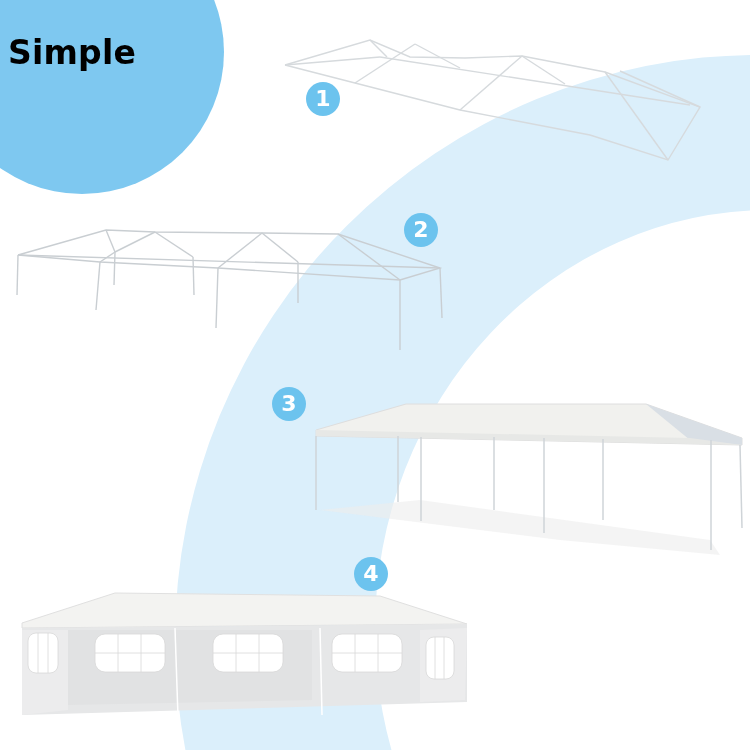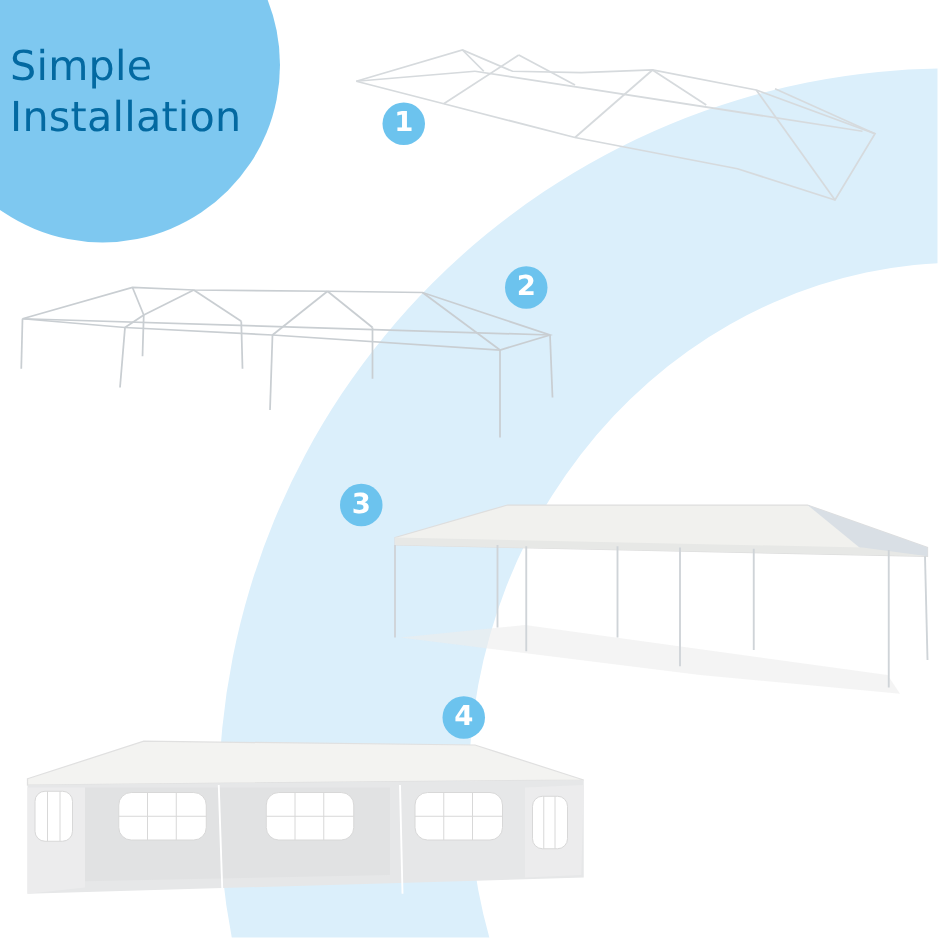--- a/index.html
+++ b/index.html
@@ -1,19 +1,19 @@
 <!DOCTYPE html>
 <html><head>
 <meta charset="utf-8">
 <style>
   html, body { margin:0; padding:0; background:#ffffff; }
   body { width:750px; height:750px; overflow:hidden; position:relative; font-family:"DejaVu Sans", sans-serif; }
   .stage { position:absolute; left:0; top:0; width:750px; height:750px; overflow:hidden; background:#ffffff; }
   svg.bg { position:absolute; left:0; top:0; }
-  .title { position:absolute; left:8px; top:32px; color:#0369a1; font-size:33px; line-height:41px; font-weight:normal; letter-spacing:0.2px; }
+  .title { position:absolute; left:8px; top:32px; color:#000000; font-size:33px; line-height:41px; font-weight:bold; letter-spacing:0.2px; }
   .title span { display:block; }
   .step-badge { position:absolute; width:34px; height:34px; border-radius:50%; background:#6cc3ee; color:#ffffff; font-weight:bold; font-size:22px; line-height:34px; text-align:center; font-family:"DejaVu Sans", sans-serif; }
   svg.art { position:absolute; left:0; top:0; }
 </style>
 </head>
 <body>
 
 <div class="stage">
 
   <svg class="bg" width="750" height="750" viewBox="0 0 750 750">
@@ -26,21 +26,20 @@
 
       <path fill="#dbeffb" fill-rule="evenodd" d="M 760 640 m -585 0 a 585 585 0 1 0 1170 0 a 585 585 0 1 0 -1170 0 Z
            M 770 630 m -395 0 a 395 420 0 1 0 790 0 a 395 420 0 1 0 -790 0 Z"></path>
     </g>
 
     <circle cx="82" cy="52" r="142" fill="#7ec8f0"></circle>
   </svg>
 
   <div class="title">
     <span>Simple</span>
-    <span>Installation</span>
   </div>
 
   <svg class="art" width="750" height="750" viewBox="0 0 750 750">
 
     <g stroke="#d6dadd" stroke-width="1.4" fill="none">
       <polyline points="285,65 370,40 410,57 465,58 522,56 605,72 700,107 668,160 590,135 460,110 355,83 285,65"></polyline>
       <line x1="285" y1="65" x2="380" y2="57"></line>
       <line x1="370" y1="40" x2="387" y2="57"></line>
       <line x1="355" y1="83" x2="415" y2="44"></line>
       <line x1="415" y1="44" x2="460" y2="68"></line>

